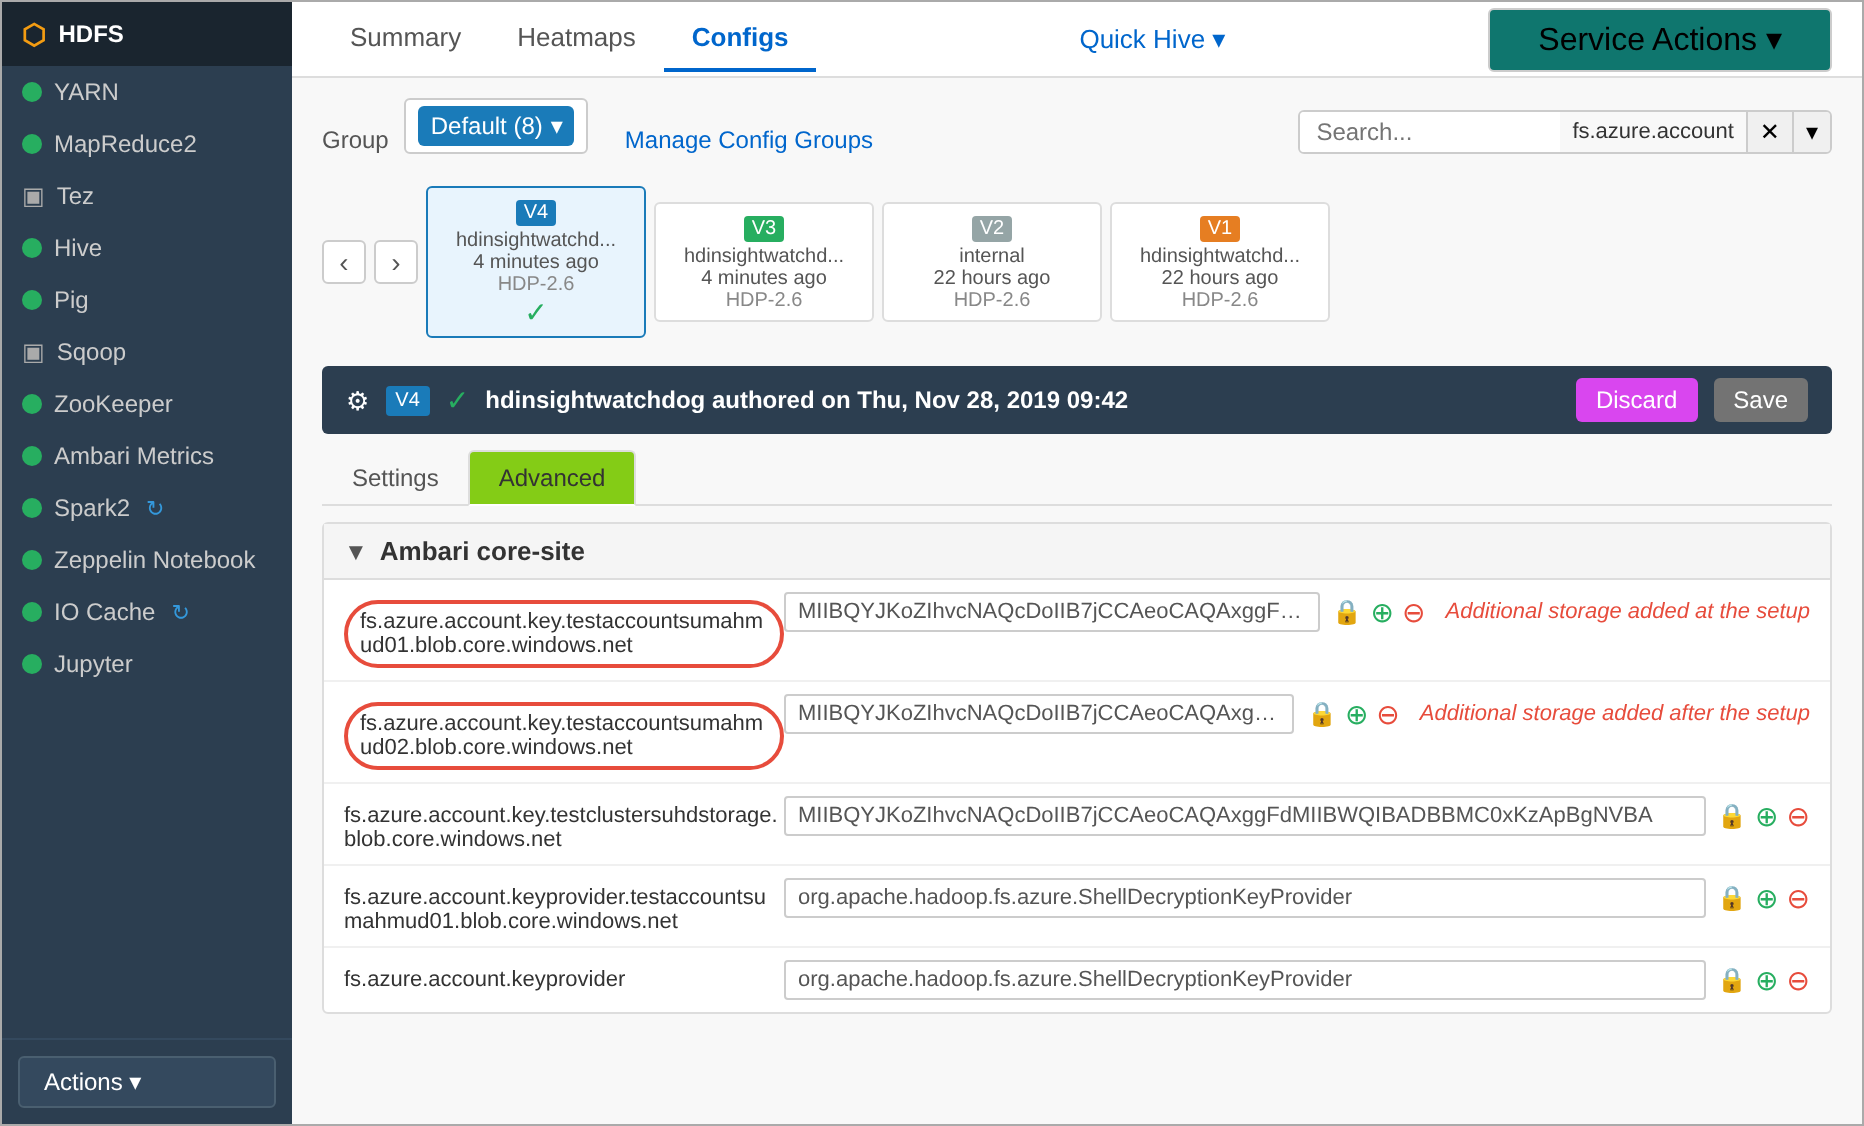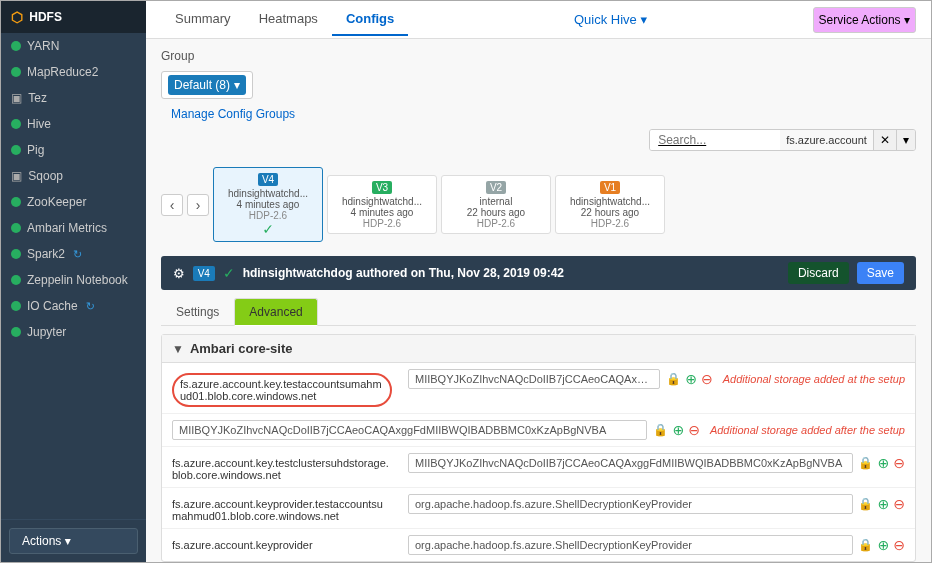--- a/index.html
+++ b/index.html
@@ -21,27 +21,27 @@
     
     
     .main-content { flex: 1; display: flex; flex-direction: column; overflow: hidden; }
     
     
     .top-nav { display: flex; align-items: center; border-bottom: 1px solid #ddd; padding: 0 15px; background: #fff; height: 38px; justify-content: space-between; }
     .nav-tabs { display: flex; gap: 0; }
     .nav-tab { padding: 8px 14px; cursor: pointer; color: #555; border-bottom: 2px solid transparent; font-size: 13px; }
     .nav-tab.active { border-bottom: 2px solid #0066cc; color: #0066cc; font-weight: bold; }
     .quick-links { color: #0066cc; cursor: pointer; font-size: 13px; display: flex; align-items: center; gap: 3px; }
-    .service-actions-btn { background: #f0abfc; border: 1px solid #ccc; padding: 5px 5px; cursor: pointer; border-radius: 3px; display: flex; align-items: center; gap: 5px; font-size: 12px; }
+    .service-actions-btn { background: #0f766e; border: 1px solid #ccc; padding: 5px 24px; cursor: pointer; border-radius: 3px; display: flex; align-items: center; gap: 5px; font-size: 16px; }
     
     
     .config-content { flex: 1; overflow-y: auto; padding: 10px 15px; background: #f8f8f8; }
     
     
-    .group-row { display: flex; align-items: flex-start; gap: 8px; margin-bottom: 10px; flex-direction: column; }
+    .group-row { display: flex; align-items: flex-end; gap: 8px; margin-bottom: 10px; }
     .group-label { font-size: 12px; color: #555; }
     .group-select { display: flex; align-items: center; border: 1px solid #ccc; background: #fff; padding: 3px 6px; border-radius: 3px; font-size: 12px; cursor: pointer; }
     .group-select-dropdown { background: #1a7bb9; color: #fff; padding: 3px 6px; border-radius: 3px; display: flex; align-items: center; gap: 4px; }
     .manage-link { color: #0066cc; cursor: pointer; font-size: 12px; margin-left: 10px; }
     .search-config { margin-left: auto; display: flex; align-items: center; border: 1px solid #ccc; border-radius: 3px; overflow: hidden; }
     .search-config input { border: none; padding: 3px 8px; font-size: 12px; width: 150px; outline: none; }
     .search-config-btn { background: #f0f0f0; border-left: 1px solid #ccc; padding: 3px 6px; cursor: pointer; }
     .search-config-dropdown { background: #f0f0f0; border-left: 1px solid #ccc; padding: 3px 6px; cursor: pointer; }
     
     
@@ -56,36 +56,36 @@
     .version-time { color: #555; font-size: 10px; }
     .version-hdp { color: #888; font-size: 10px; }
     .version-check { color: #27ae60; font-size: 14px; }
     
     
     .current-version-bar { background: #2c3e50; color: #fff; padding: 6px 12px; display: flex; align-items: center; gap: 8px; border-radius: 3px; margin-bottom: 8px; }
     .cv-badge { background: #1a7bb9; color: #fff; font-size: 10px; padding: 2px 5px; border-radius: 2px; }
     .cv-check { color: #27ae60; font-size: 14px; }
     .cv-text { font-size: 12px; flex: 1; }
     .cv-text span { font-weight: bold; }
-    .discard-btn { background: #14532d; border: none; color: #fff; padding: 4px 10px; border-radius: 3px; cursor: pointer; font-size: 12px; }
-    .save-btn { background: #3b82f6; border: none; color: #fff; padding: 4px 10px; border-radius: 3px; cursor: pointer; font-size: 12px; }
+    .discard-btn { background: #d946ef; border: none; color: #fff; padding: 4px 10px; border-radius: 3px; cursor: pointer; font-size: 12px; }
+    .save-btn { background: #737373; border: none; color: #fff; padding: 4px 10px; border-radius: 3px; cursor: pointer; font-size: 12px; }
     
     
     .settings-tabs { display: flex; gap: 0; margin-bottom: 8px; border-bottom: 1px solid #ddd; }
     .settings-tab { padding: 6px 14px; cursor: pointer; color: #555; border: 1px solid transparent; font-size: 12px; border-bottom: none; }
     .settings-tab.active { border: 1px solid #ddd; border-bottom: 1px solid #fff; background: #84cc16; color: #333; border-radius: 3px 3px 0 0; margin-bottom: -1px; }
     
     
     .config-section { background: #fff; border: 1px solid #ddd; border-radius: 3px; margin-bottom: 8px; }
     .config-section-header { padding: 6px 10px; display: flex; align-items: center; gap: 6px; border-bottom: 1px solid #ddd; background: #f5f5f5; cursor: pointer; }
     .section-toggle { color: #555; font-size: 12px; }
     .section-title { font-weight: bold; font-size: 13px; color: #333; }
     
     
-    .config-row { display: flex; align-items: flex-start; padding: 6px 10px; border-bottom: 1px solid #f0f0f0; gap: 16px; }
+    .config-row { display: flex; align-items: flex-start; padding: 6px 10px; border-bottom: 1px solid #f0f0f0; gap: 0; }
     .config-row:last-child { border-bottom: none; }
     .config-key { width: 220px; flex-shrink: 0; font-size: 11px; color: #333; padding-top: 4px; word-break: break-all; }
     .config-value-wrapper { flex: 1; display: flex; align-items: center; gap: 6px; }
     .config-value-input { flex: 1; border: 1px solid #ccc; padding: 3px 6px; font-size: 11px; border-radius: 2px; background: #fff; color: #555; overflow: hidden; text-overflow: ellipsis; white-space: nowrap; }
     .config-actions { display: flex; gap: 4px; align-items: center; }
     .lock-icon { color: #aaa; font-size: 12px; cursor: pointer; }
     .add-icon { color: #27ae60; font-size: 14px; cursor: pointer; }
     .remove-icon { color: #e74c3c; font-size: 14px; cursor: pointer; }
     .annotation-text { color: #e74c3c; font-size: 11px; font-style: italic; margin-left: 4px; min-width: 140px; }
   </style>
@@ -171,21 +171,21 @@
       <div class="group-row">
         <span class="group-label">Group</span>
         <div class="group-select">
           <div class="group-select-dropdown">
             <span>Default (8)</span>
             <span>▾</span>
           </div>
         </div>
         <span class="manage-link">Manage Config Groups</span>
         <div class="search-config" style="margin-left:auto;">
-          <input type="text" value="" style="width: 130px; text-decoration: underline;" placeholder="Search...">
+          <input type="text" value="" style="width: 130px;" placeholder="Search...">
           <span style="padding:3px 6px;font-size:11px;color:#333;">fs.azure.account</span>
           <div class="search-config-btn">✕</div>
           <div class="search-config-dropdown">▾</div>
         </div>
       </div>
 
       <div class="version-timeline">
         <div class="nav-arrow">‹</div>
         <div class="nav-arrow">›</div>
         <div class="version-card selected">
@@ -248,20 +248,23 @@
             <div class="config-actions">
               <span class="lock-icon">🔒</span>
               <span class="add-icon">⊕</span>
               <span class="remove-icon">⊖</span>
             </div>
             <span class="annotation-text">Additional storage added at the setup</span>
           </div>
         </div>
 
         <div class="config-row">
+          <div class="config-key">
+            <span style="border:2px solid #e74c3c;border-radius:18px;padding:3px 6px;display:inline-block;font-size:11px;">fs.azure.account.key.testaccountsumahmud02.blob.core.windows.net</span>
+          </div>
           <div class="config-value-wrapper">
             <input class="config-value-input" type="text" value="MIIBQYJKoZIhvcNAQcDoIIB7jCCAeoCAQAxggFdMIIBWQIBADBBMC0xKzApBgNVBA" style="">
             <div class="config-actions">
               <span class="lock-icon">🔒</span>
               <span class="add-icon">⊕</span>
               <span class="remove-icon">⊖</span>
             </div>
             <span class="annotation-text">Additional storage added after the setup</span>
           </div>
         </div>

